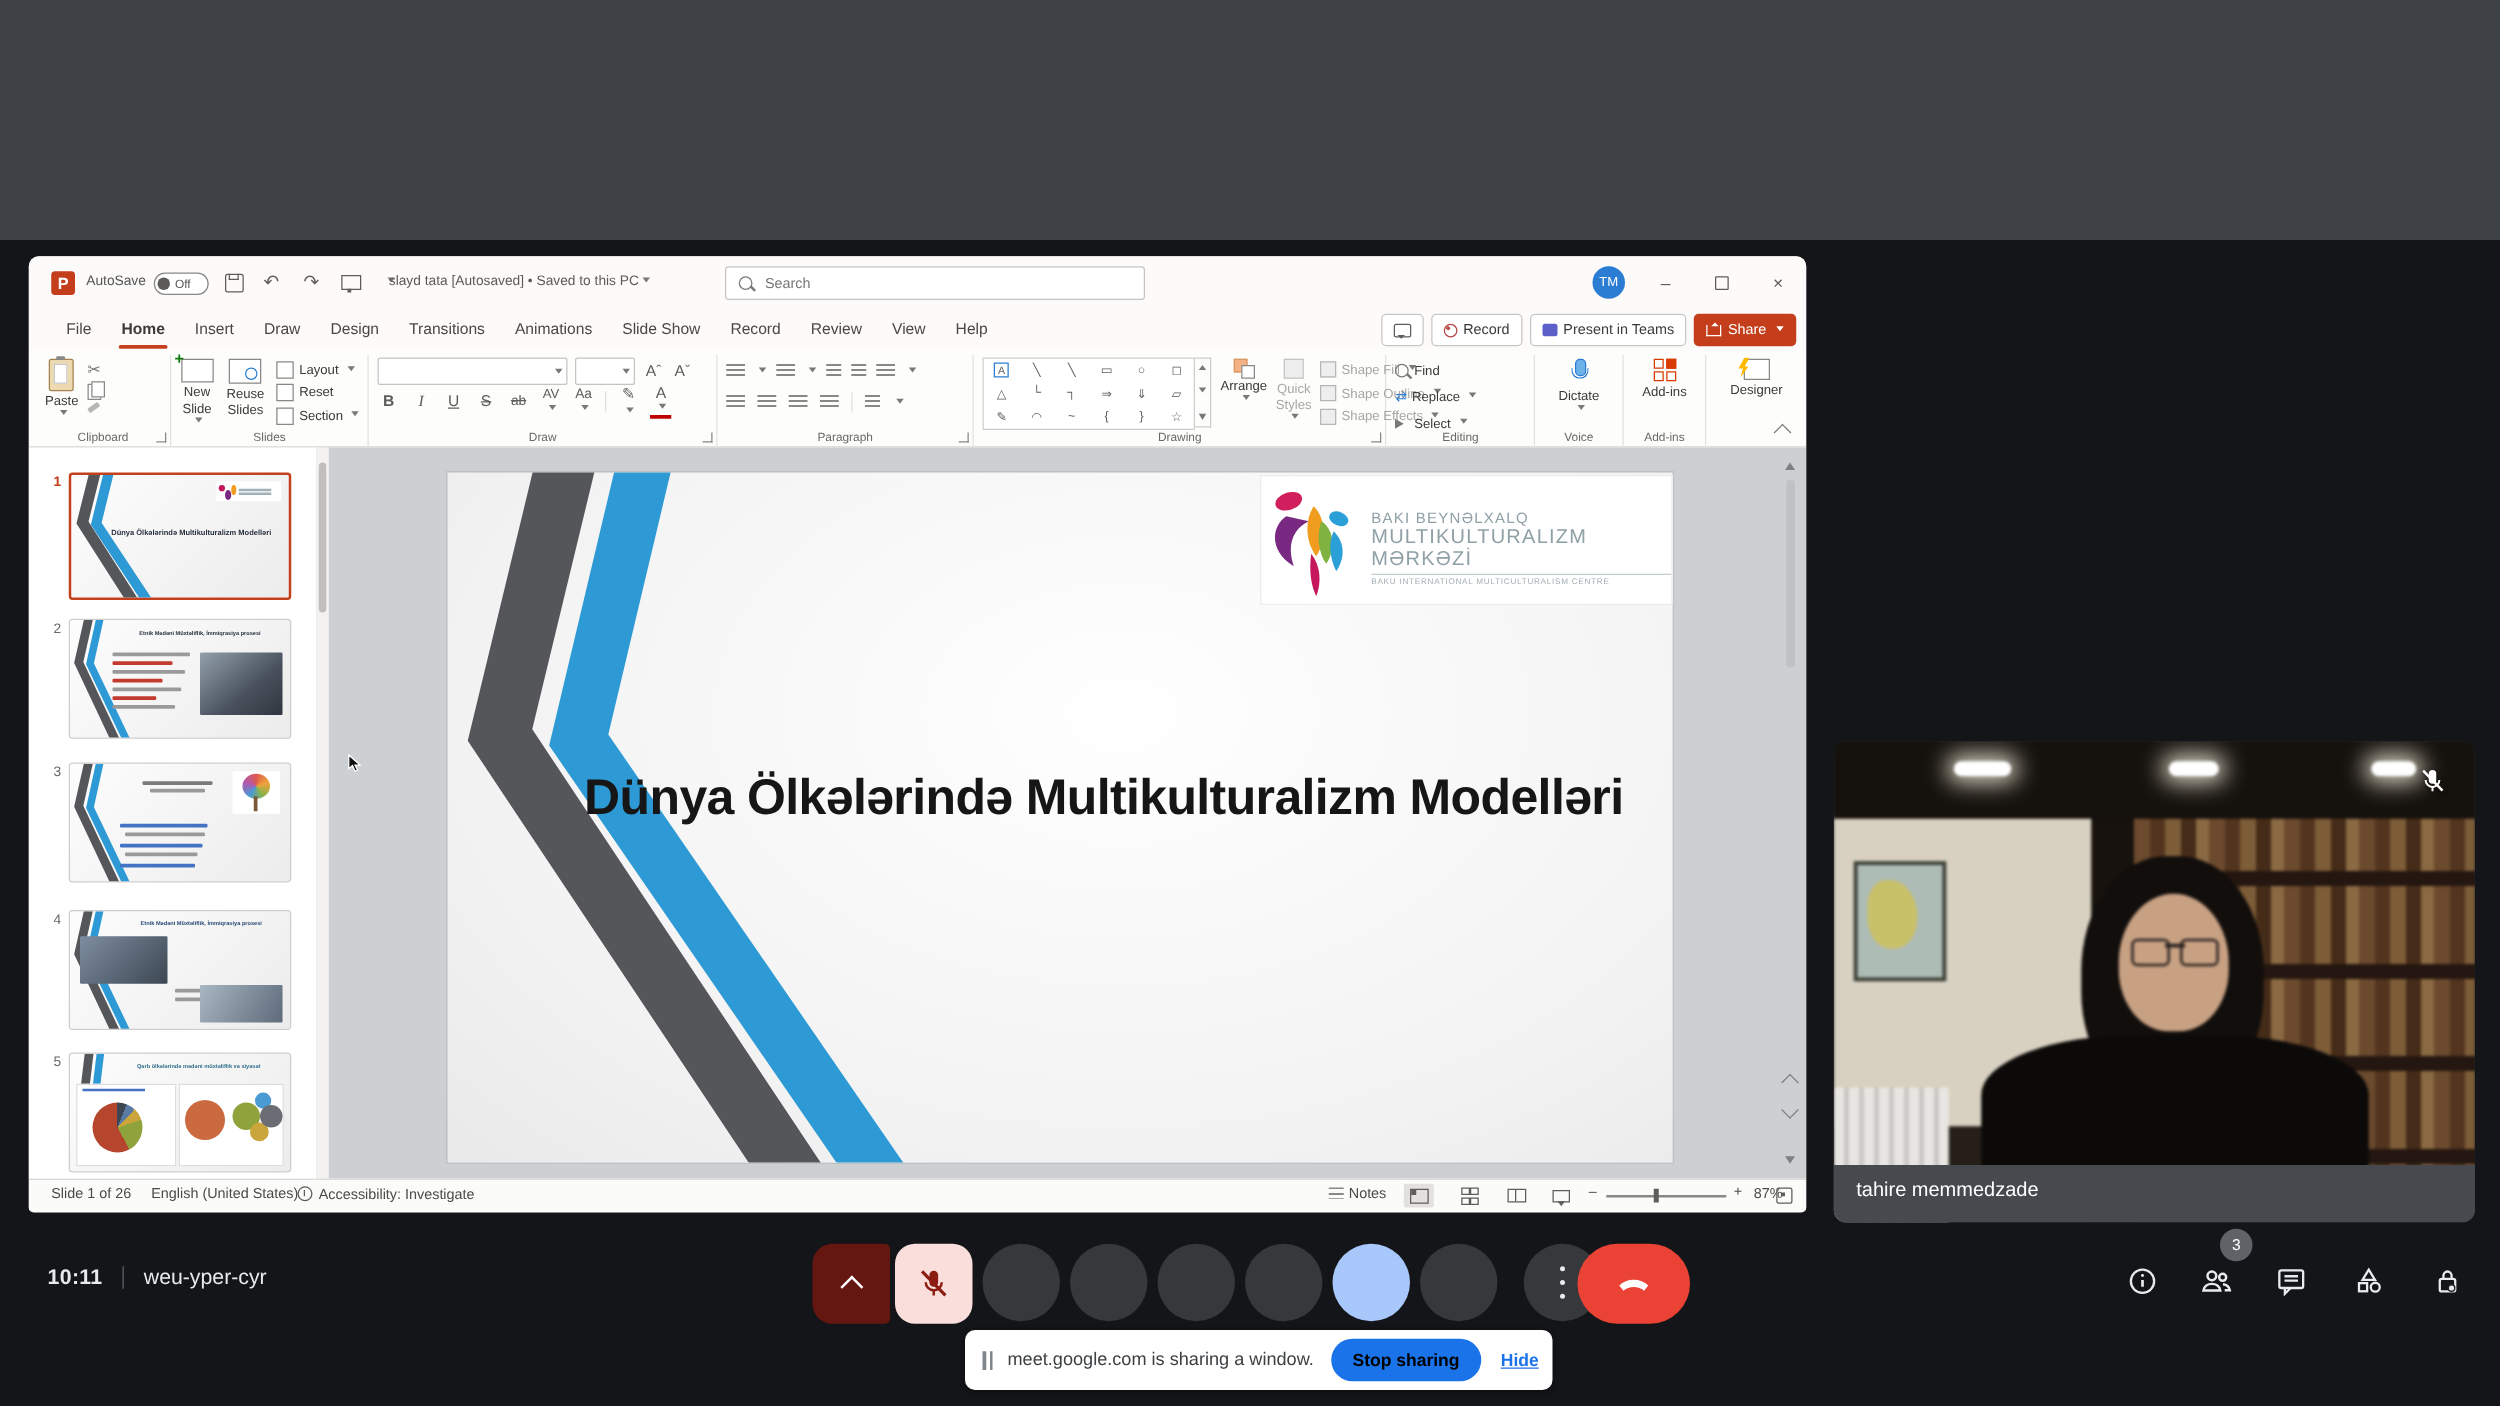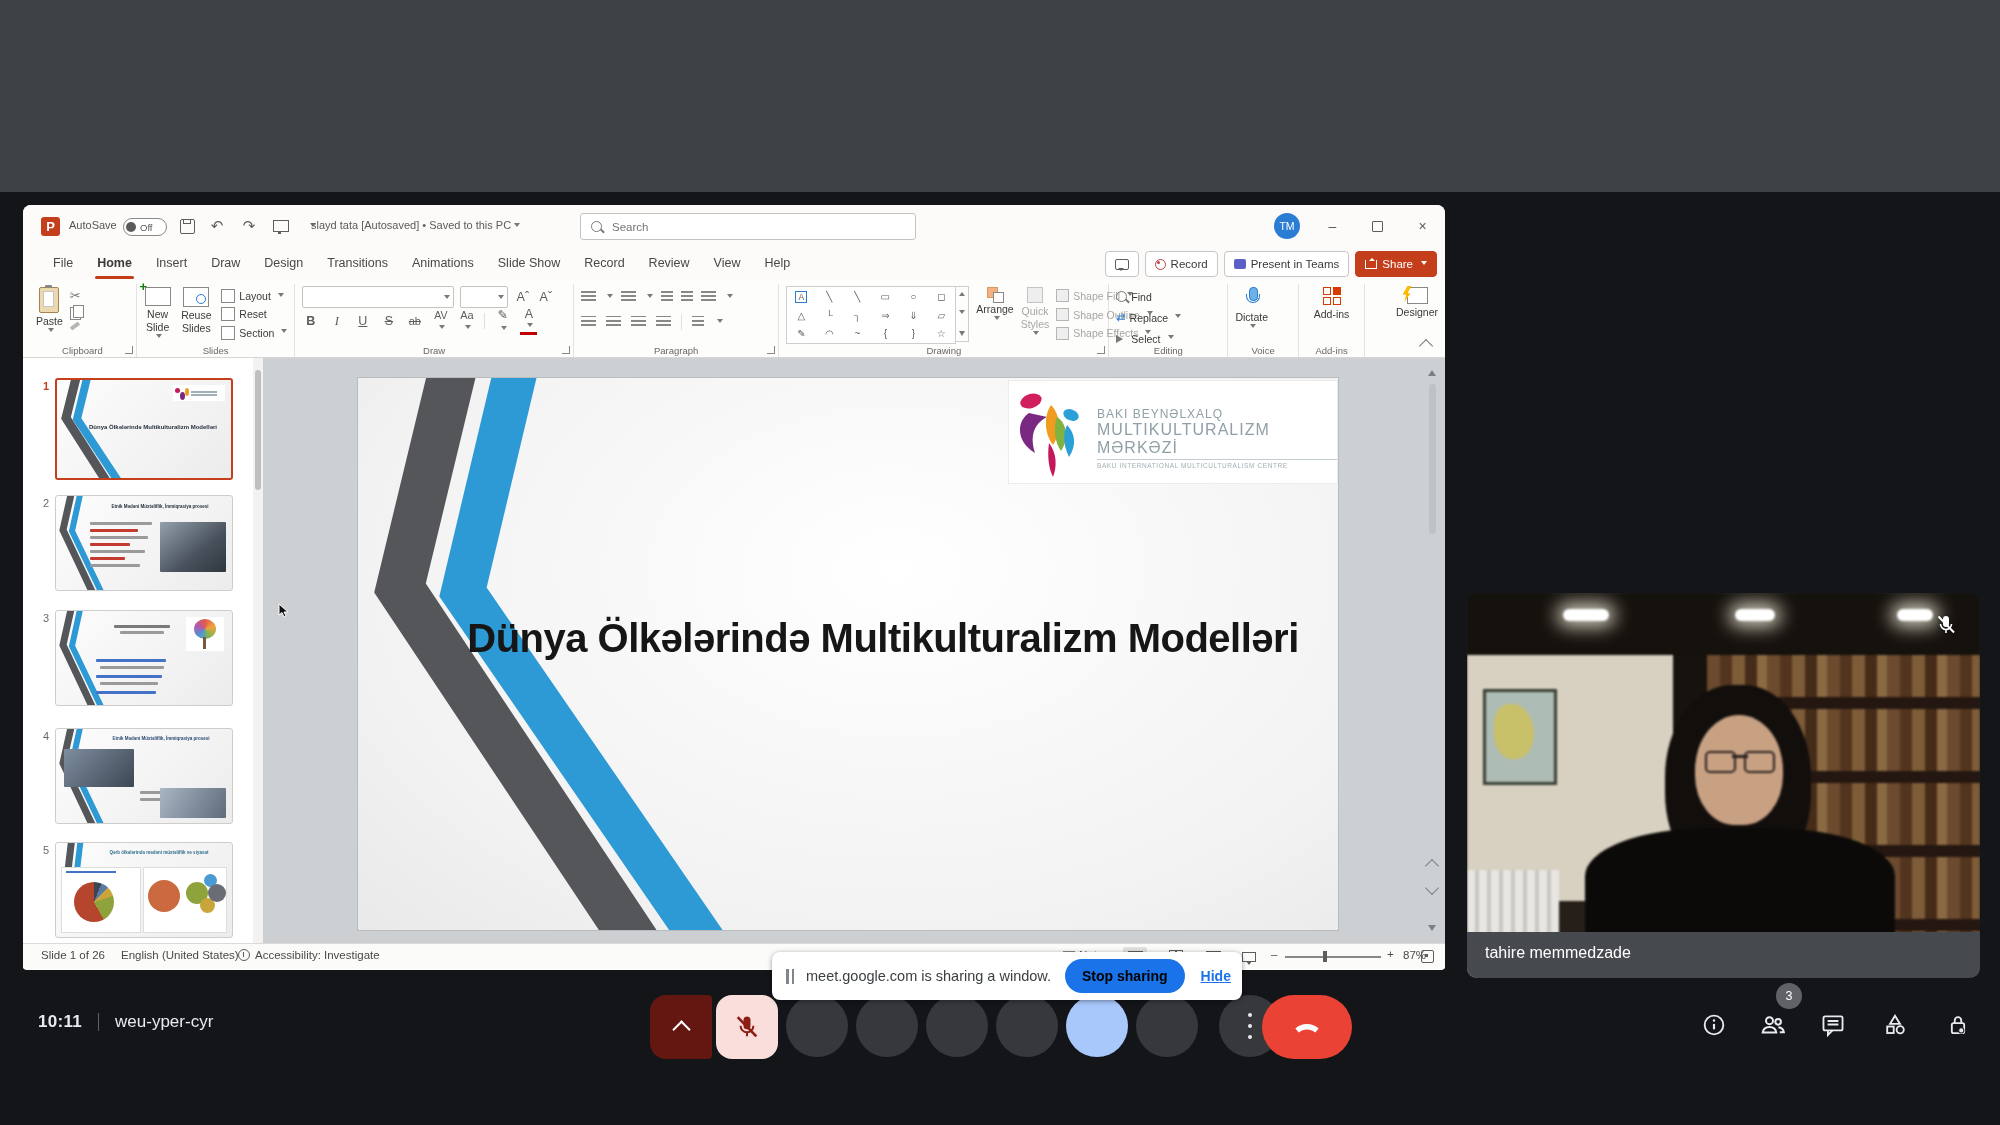--- a/index.html
+++ b/index.html
@@ -170,21 +170,21 @@
   .binfo{position:absolute;left:38px;top:1012px;display:flex;align-items:center;gap:16px;color:#e8eaed;font-size:17px}
   .binfo .t{font-weight:bold;letter-spacing:.3px}
   .vsep{width:1px;height:18px;background:#5f6368}
   .circ{position:absolute;top:995px;width:62px;height:62px;border-radius:50%;background:#37383b;z-index:1}
   .circ.blue{background:#a8c7fa}
   .dots3{position:absolute;left:29px;top:18px;width:4px;height:26px;color:#e8eaed}
   .dots3 i{display:block;width:4px;height:4px;border-radius:50%;background:#e8eaed;margin-bottom:7px}
   .mchev{position:absolute;left:650px;top:995px;width:62px;height:64px;background:#641711;border-radius:16px 4px 4px 16px;z-index:2;display:flex;align-items:center;justify-content:center}
   .mchev i{width:11px;height:11px;border-left:2.6px solid #fff;border-top:2.6px solid #fff;transform:rotate(45deg);margin-top:5px}
   .micbtn{position:absolute;left:716px;top:995px;width:62px;height:64px;background:#f9dedc;border-radius:16px;z-index:2;display:flex;align-items:center;justify-content:center}
-  .notif{position:absolute;left:772px;top:952px;width:470px;height:48px;background:#fff;border-radius:8px;box-shadow:0 1px 5px rgba(0,0,0,.4);z-index:2;display:flex;align-items:center}
+  .notif{position:absolute;left:772px;top:1064px;width:470px;height:48px;background:#fff;border-radius:8px;box-shadow:0 1px 5px rgba(0,0,0,.4);z-index:2;display:flex;align-items:center}
   .pausebars{display:flex;gap:3px;margin:0 12px 0 14px}
   .pausebars i{width:2.5px;height:15px;background:#80868b}
   .ntext{font-size:14.5px;color:#3c4043;white-space:nowrap}
   .stopbtn{margin-left:14px;background:#1a73e8;color:#000000;font-size:14px;font-weight:bold;border:none;border-radius:19px;padding:9px 17px;white-space:nowrap}
   .hidelink{margin-left:16px;color:#1a73e8;font-size:14px;font-weight:bold;text-decoration:underline}
   .endcall{position:absolute;left:1262px;top:995px;width:90px;height:64px;background:#ea4335;border-radius:32px;z-index:3;display:flex;align-items:center;justify-content:center}
   .ricon{position:absolute;top:1001px;width:48px;height:48px;display:flex;align-items:center;justify-content:center;z-index:2}
   .badge{position:absolute;left:1776px;top:983px;width:26px;height:26px;border-radius:50%;background:#5f6368;color:#fff;font-size:12.5px;display:flex;align-items:center;justify-content:center;z-index:3}
 </style>
 </head>
@@ -425,21 +425,21 @@
             <span class="cd"></span>
           </div>
         <div class="mini" style="margin-top:4px">
             <span style="width:0;height:0;border:4px solid transparent;border-left:7px solid #7a7977"></span>
             <span>Select</span>
             <span class="cd"></span>
           </div>
         <div class="glabel">Editing</div>
       </div>
 
-      <div class="rg" style="width:74px;">
+      <div class="rg" style="width:74px;justify-content:center">
         <div class="bigbtn">
             <div class="dictmic"></div>
             <span>Dictate</span>
             <span class="cd"></span>
           </div>
         <div class="glabel">Voice</div>
       </div>
 
       <div class="rg" style="width:70px;justify-content:center">
         <div class="bigbtn">
@@ -447,21 +447,21 @@
               <i></i>
               <i class="f"></i>
               <i></i>
               <i></i>
             </div>
             <span>Add-ins</span>
           </div>
         <div class="glabel">Add-ins</div>
       </div>
 
-      <div class="rg" style="width:84px;border-right:none;justify-content:flex-end">
+      <div class="rg" style="width:84px;border-right:none;justify-content:center">
         <div class="bigbtn">
             <div class="ic-designer"></div>
             <span>Designer</span>
           </div>
       </div>
 
       <div class="collapse"></div>
     </div>
 
     <div class="workspace">

